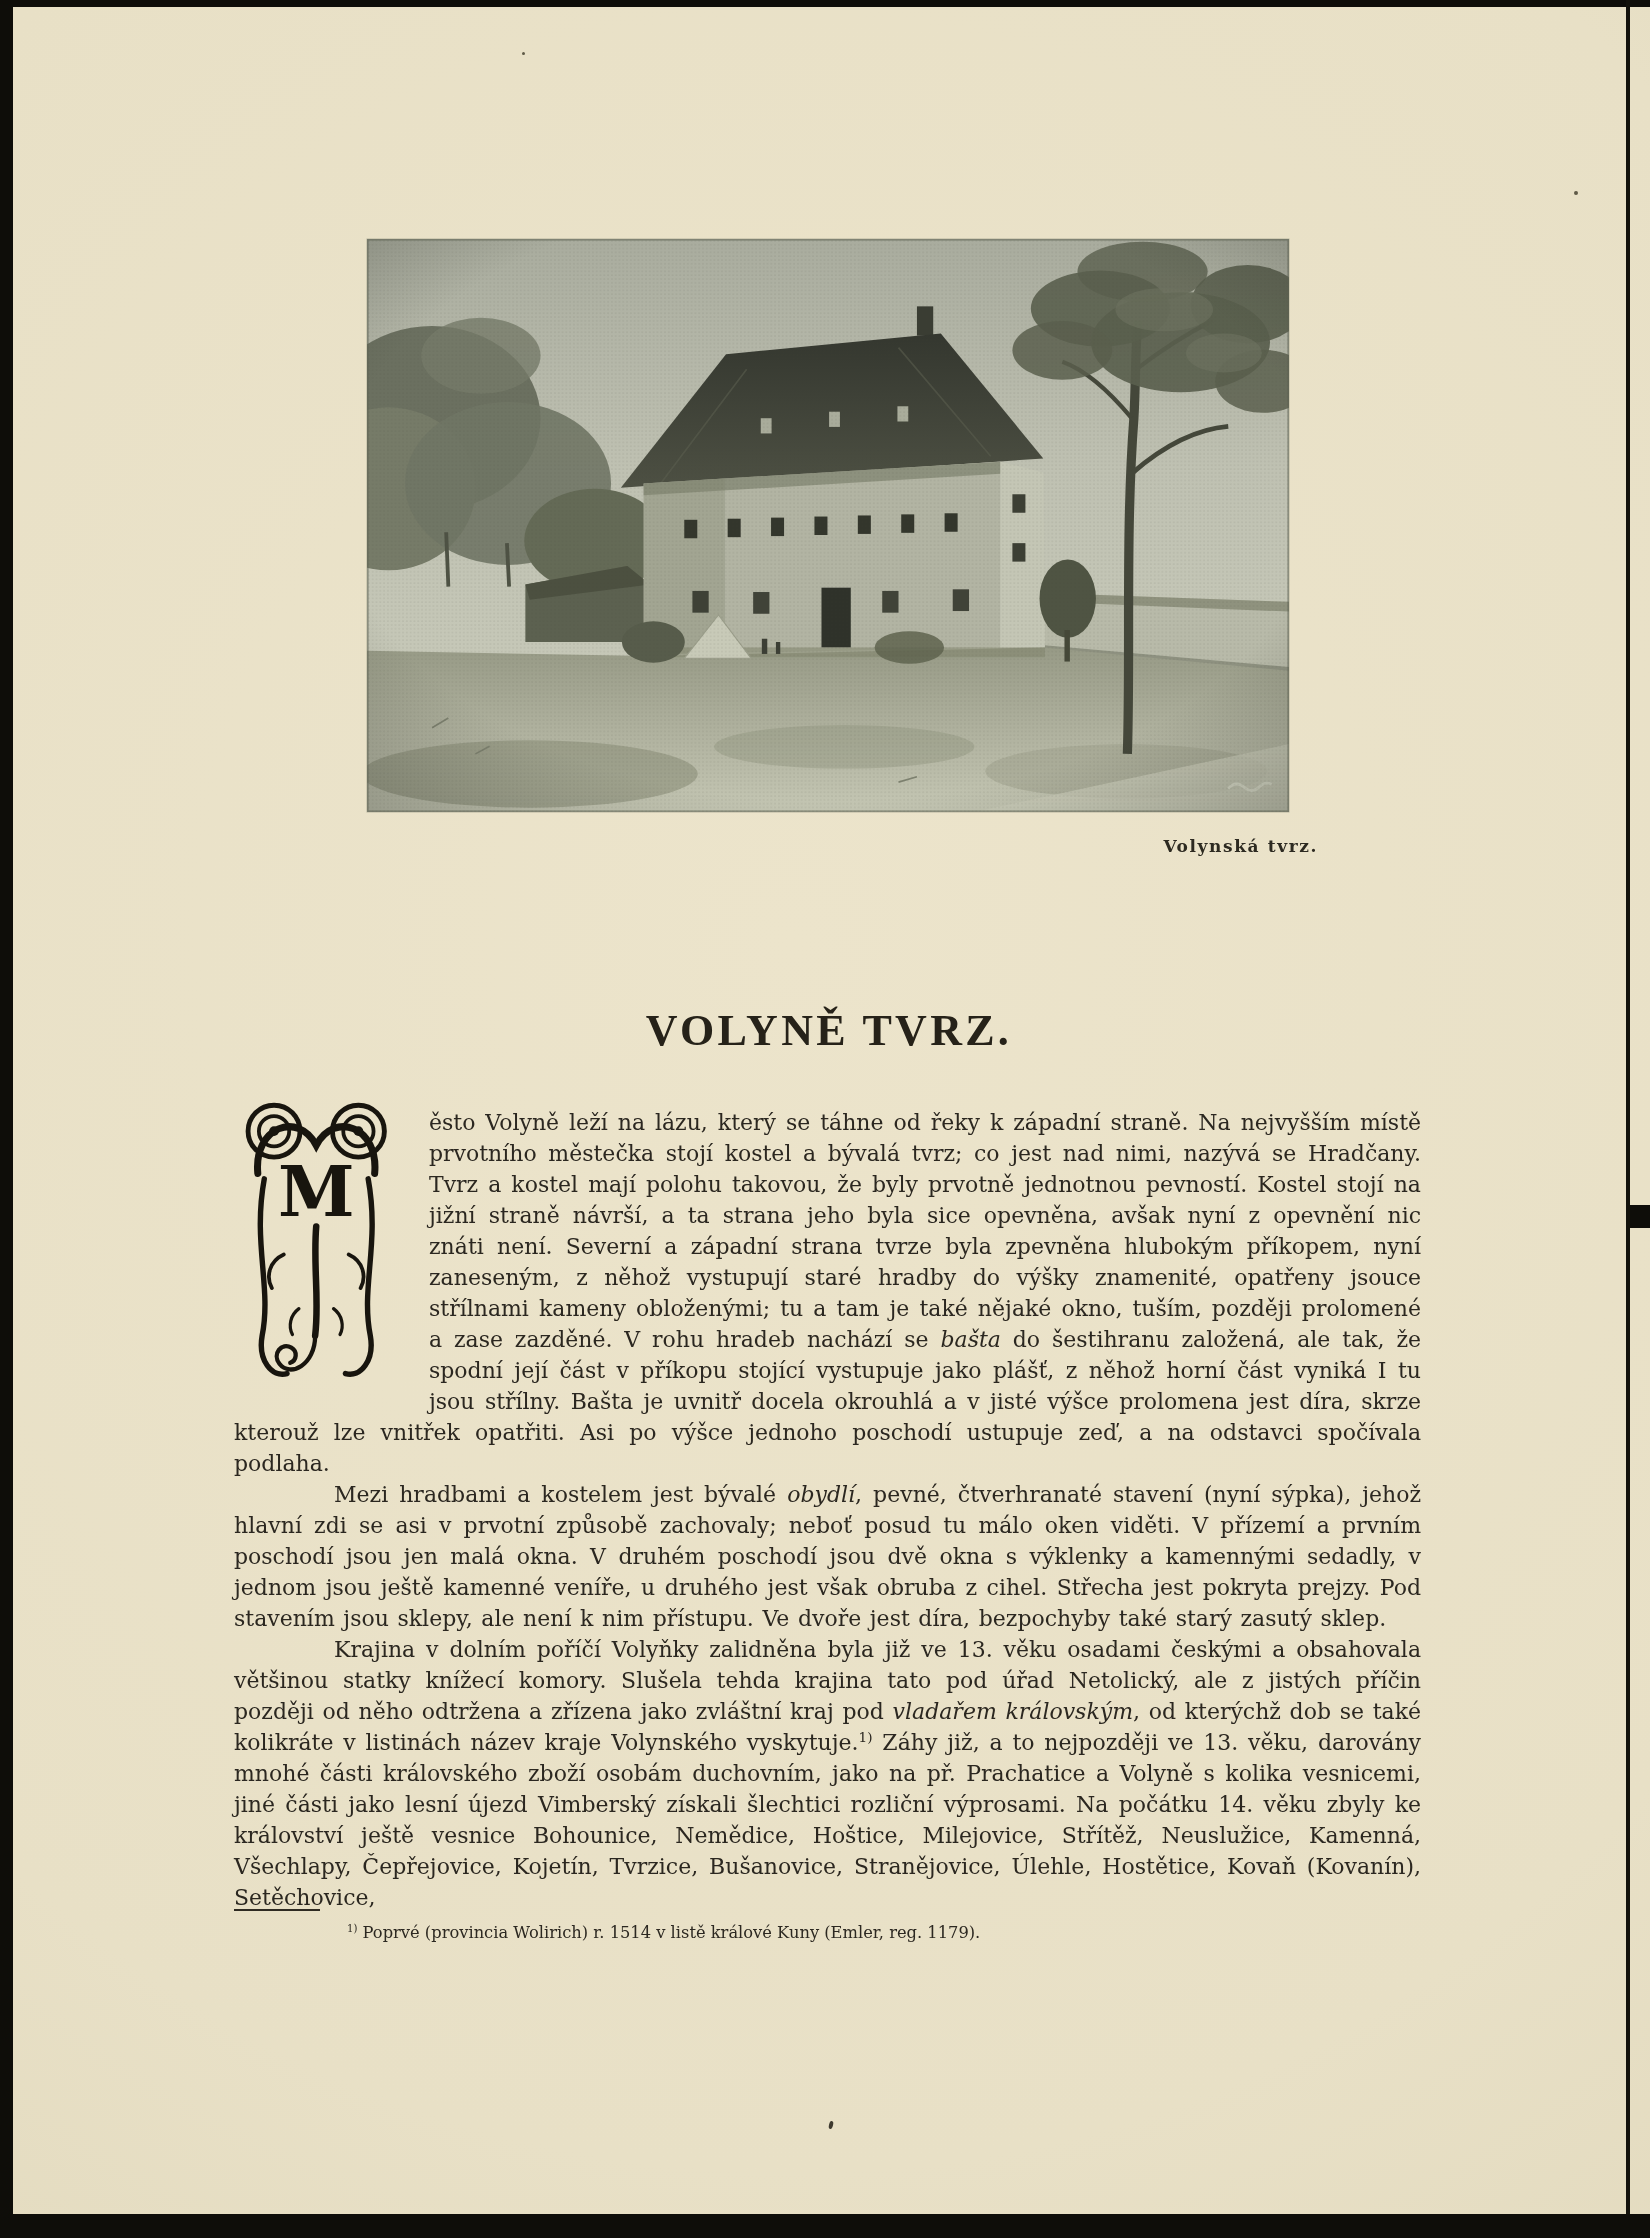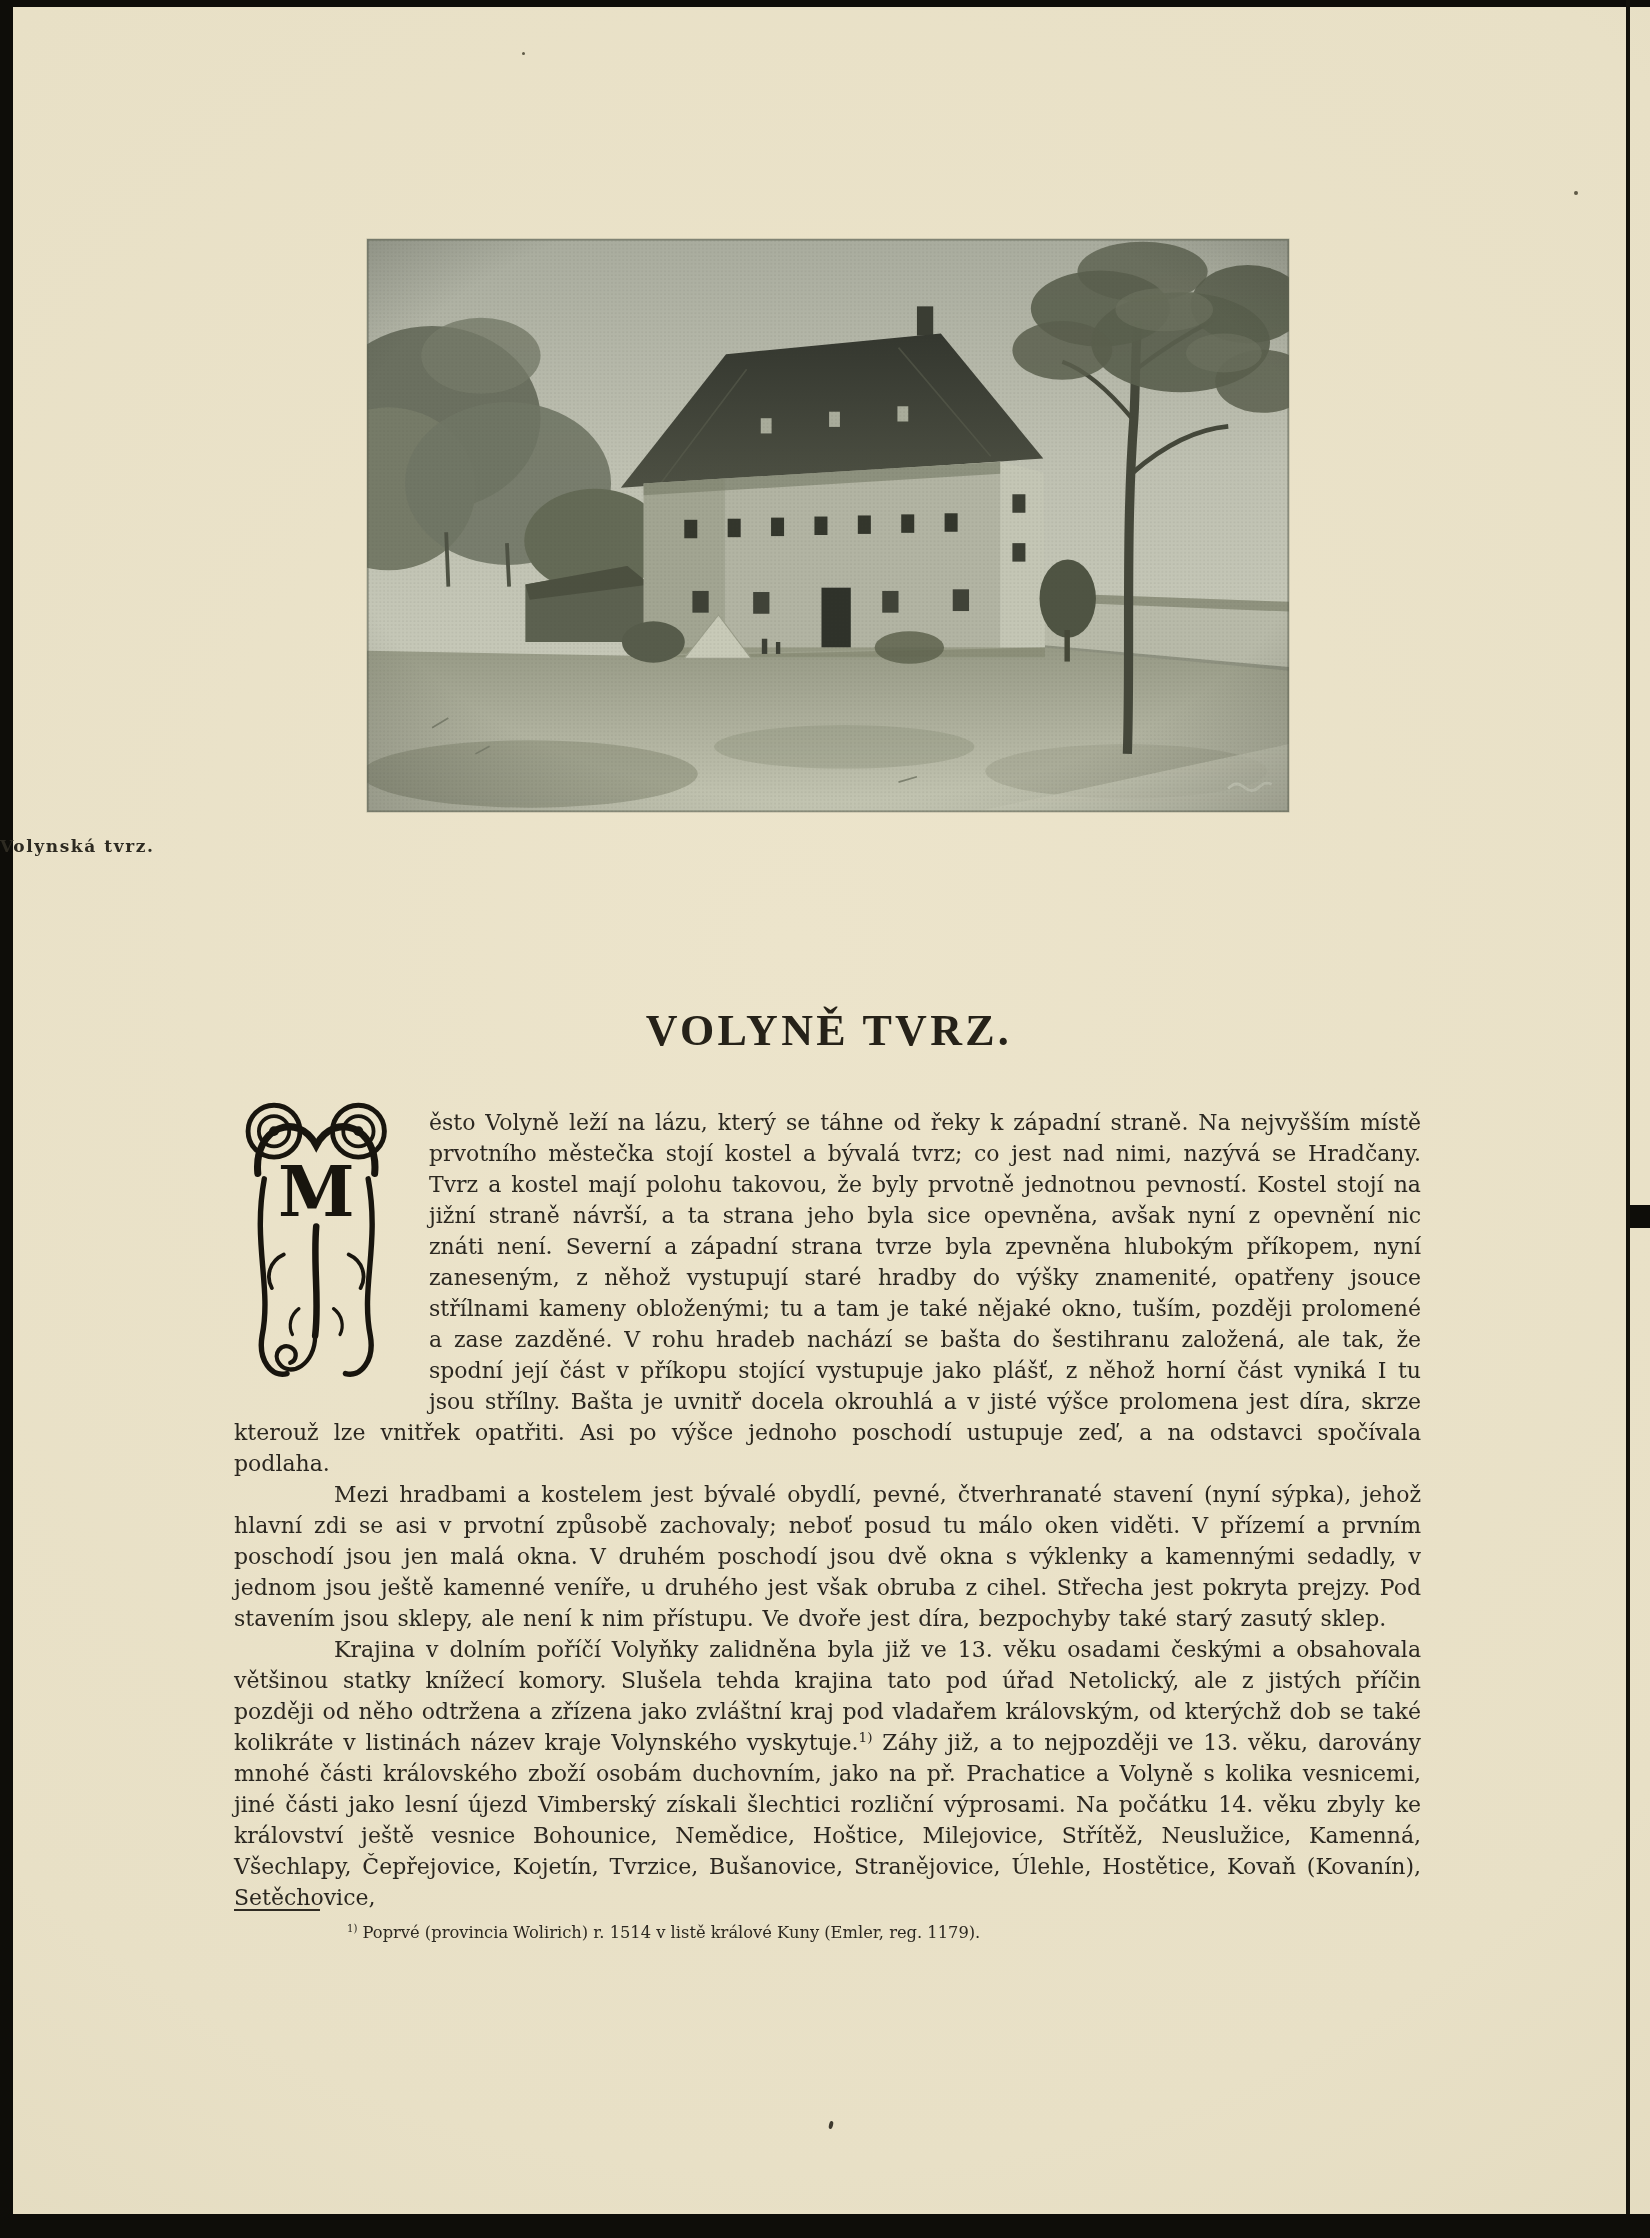--- a/index.html
+++ b/index.html
@@ -21,34 +21,34 @@
   .speck-1 { left: 522px;  top: 52px;  width: 3.3px; height: 3.3px; }
   .speck-2 { left: 1574px; top: 191px; width: 3.8px; height: 3.8px; }
   .speck-3 { left: 829px; top: 2121px; width: 4.3px; height: 8.1px; background: #3e3a2f;
              border-radius: 50% / 60%; transform: rotate(14deg); }
 
   
   .photo { position: absolute; left: 367px; top: 239px; width: 922px; height: 573px; margin: 0;
            box-shadow: 0 0 0 0.5px rgba(90,92,78,.35); }
   .photo svg { display: block; width: 100%; height: 100%; }
 
-  .caption { position: absolute; left: 0; top: 836px; width: 1318px; text-align: left;
+  .caption { position: absolute; left: 0; top: 836px; width: 1318px; text-align: right;
              font-weight: 700; font-size: 17px; letter-spacing: 1.6px; color: #2d2a21; }
 
   .title { position: absolute; left: 0; top: 1001px; width: 1650px; margin: 4px; text-align: center;
            font-weight: 700; font-size: 44px; letter-spacing: 3.3px; color: #262219;
            font-family: Liberation Serif, serif; }
 
   
   .text-block { position: absolute; left: 234px; top: 1107px; width: 1187px;
                 font-size: 22px; line-height: 31px; color: #2b2720;
                 text-align: justify; word-spacing: 1.6px; }
   .text-block p { margin: 0; }
   .text-block p.indent { text-indent: 100px; }
-  .italic { }
+  .italic { font-style: italic; }
   .sup { vertical-align: super; font-size: 0.62em; line-height: 0; }
 
   .dropcap { float: left; width: 165px; height: 320px; margin: -26px 30px 0 0; }
   .dropcap svg { display: block; width: 100%; height: 100%; }
 
   .footnote-rule { position: absolute; left: 234px; top: 1909px; width: 86px; height: 2.2px;
                    background: #2e2a22; }
   .footnote { position: absolute; left: 347px; top: 1923px; margin: 0;
               font-size: 16.3px; line-height: 20.6px; color: #2c2821; }
 </style>

